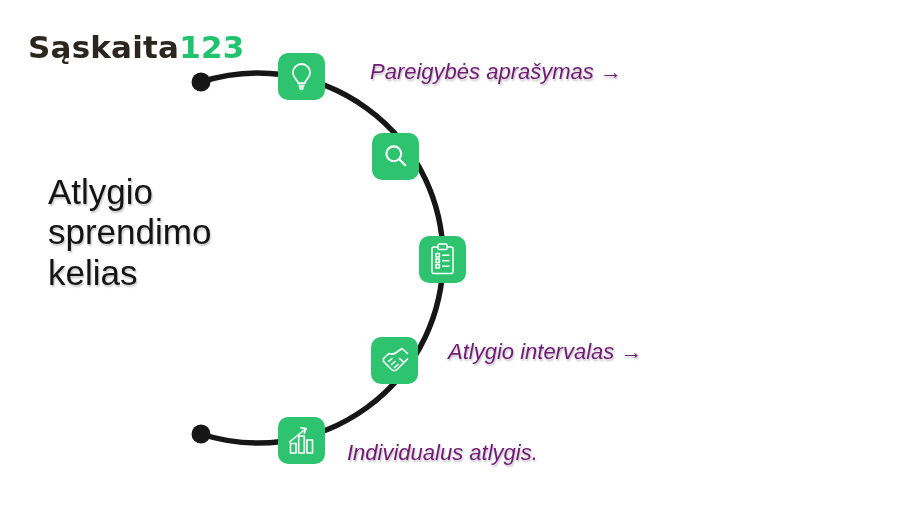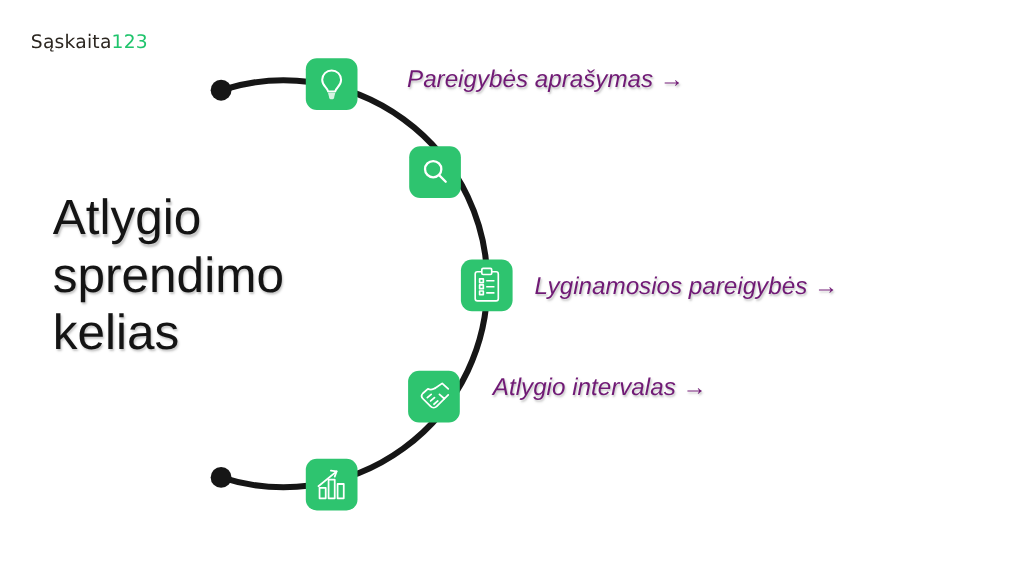--- a/index.html
+++ b/index.html
@@ -3,28 +3,28 @@
 <meta charset="utf-8">
 <style>
   html,body{margin:0;padding:0;background:#ffffff;}
   .canvas{
     position:relative;width:919px;height:510px;background:#ffffff;overflow:hidden;
     font-family:"Liberation Sans", sans-serif;
   }
   
   .logo{
     position:absolute;left:28px;top:29px;
-    font-size:17px;font-weight:400;letter-spacing:.2px;color:#2b2620;
+    font-size:31px;font-weight:700;letter-spacing:.2px;color:#2b2620;
     font-family:"DejaVu Sans","Liberation Sans",sans-serif;
   }
   .logo .accent{color:var(--logo-green,#1FC46C);}
   
   .title{
     position:absolute;left:48px;top:172px;width:228px;margin:0;
-    font-size:45px;font-weight:400;line-height:1.15;color:#141414;
+    font-size:35px;font-weight:400;line-height:1.15;color:#141414;
     text-shadow:1px 2px 2px rgba(60,60,60,.30);
   }
   
   .arc{position:absolute;left:0;top:0;}
   
   .tile{
     position:absolute;width:47px;height:47px;border-radius:10px;
     background:var(--tile-green,#2EC46F);
     display:flex;align-items:center;justify-content:center;
   }
@@ -112,16 +112,16 @@
         <rect x="12.5" y="26.5" width="5.6" height="9.5"></rect>
         <rect x="20.7" y="19" width="5.6" height="17"></rect>
         <rect x="28.9" y="23" width="5.6" height="13"></rect>
         <path d="M11.5 25 L28 11.5"></path>
         <path d="M22.8 10.8 L28 11.5 L26.3 16.3"></path>
       </g>
     </svg>
   </div>
 
   <div class="label l1">Pareigybės aprašymas →</div>
-  <div class="label l3">Lyginamosios pareigybės →</div>
   <div class="label l4">Atlygio intervalas →</div>
+  <div class="label l5">Individualus atlygis.</div>
 
 </div>
 
 </body></html>

